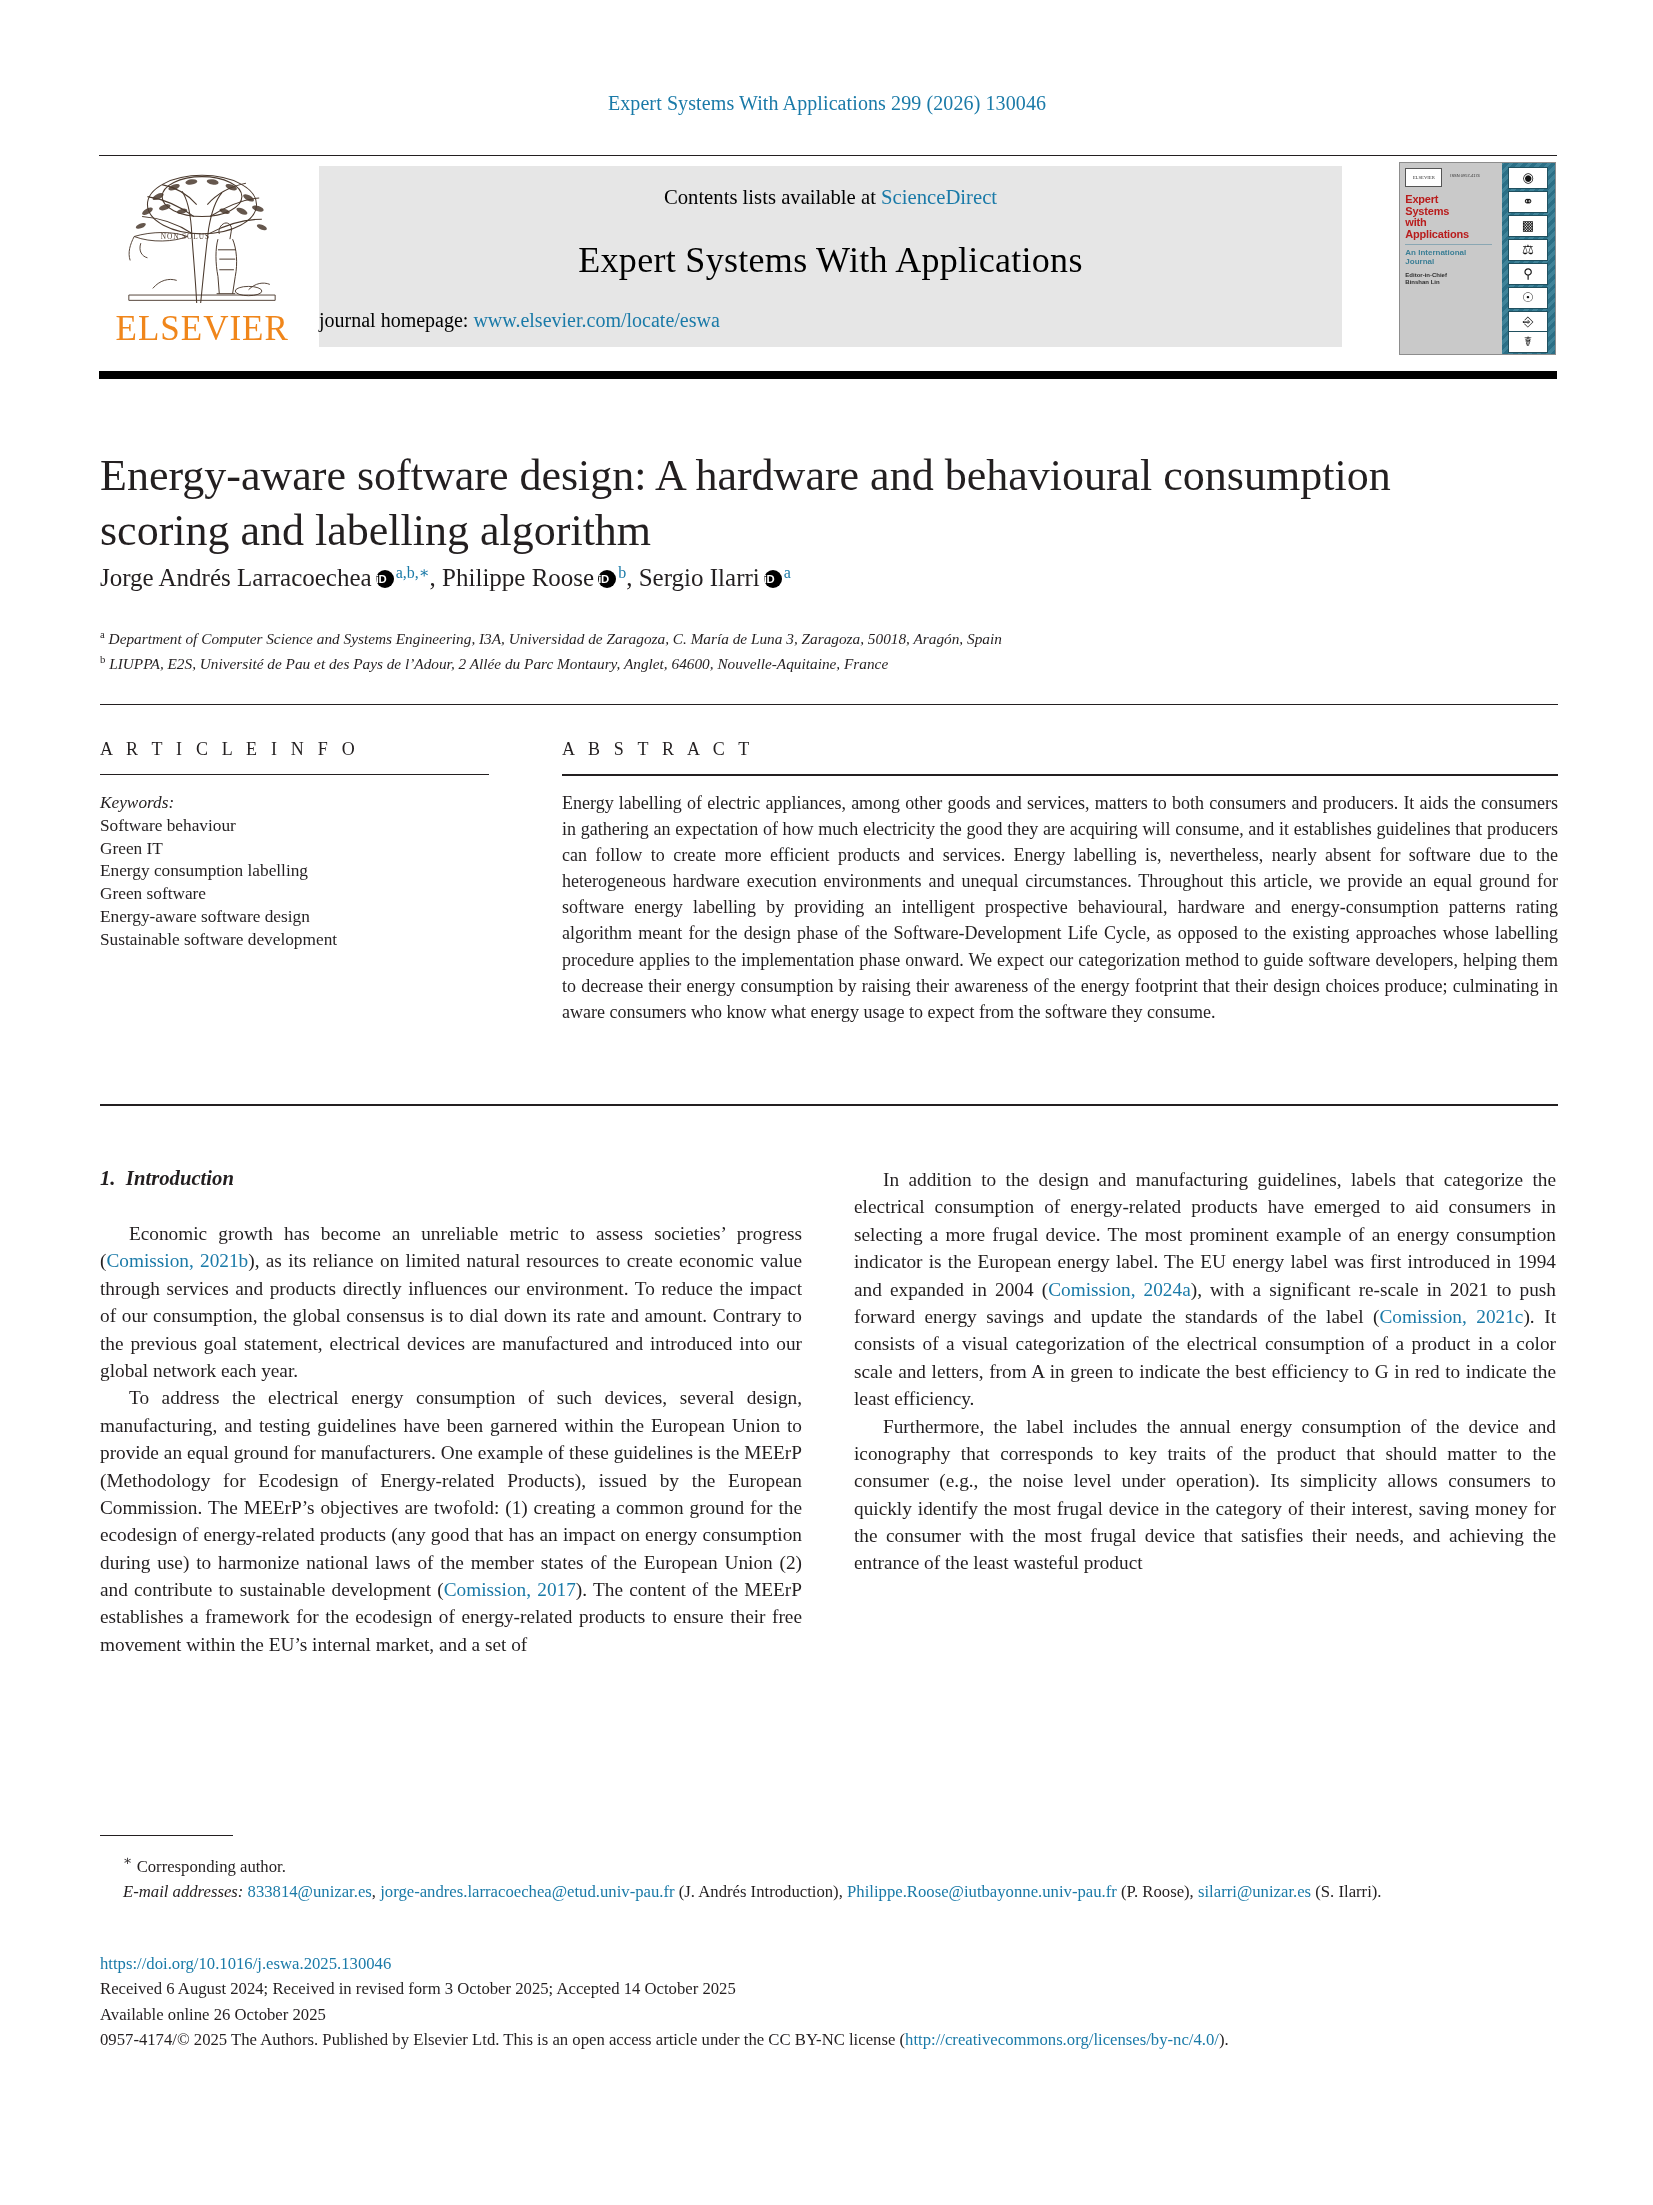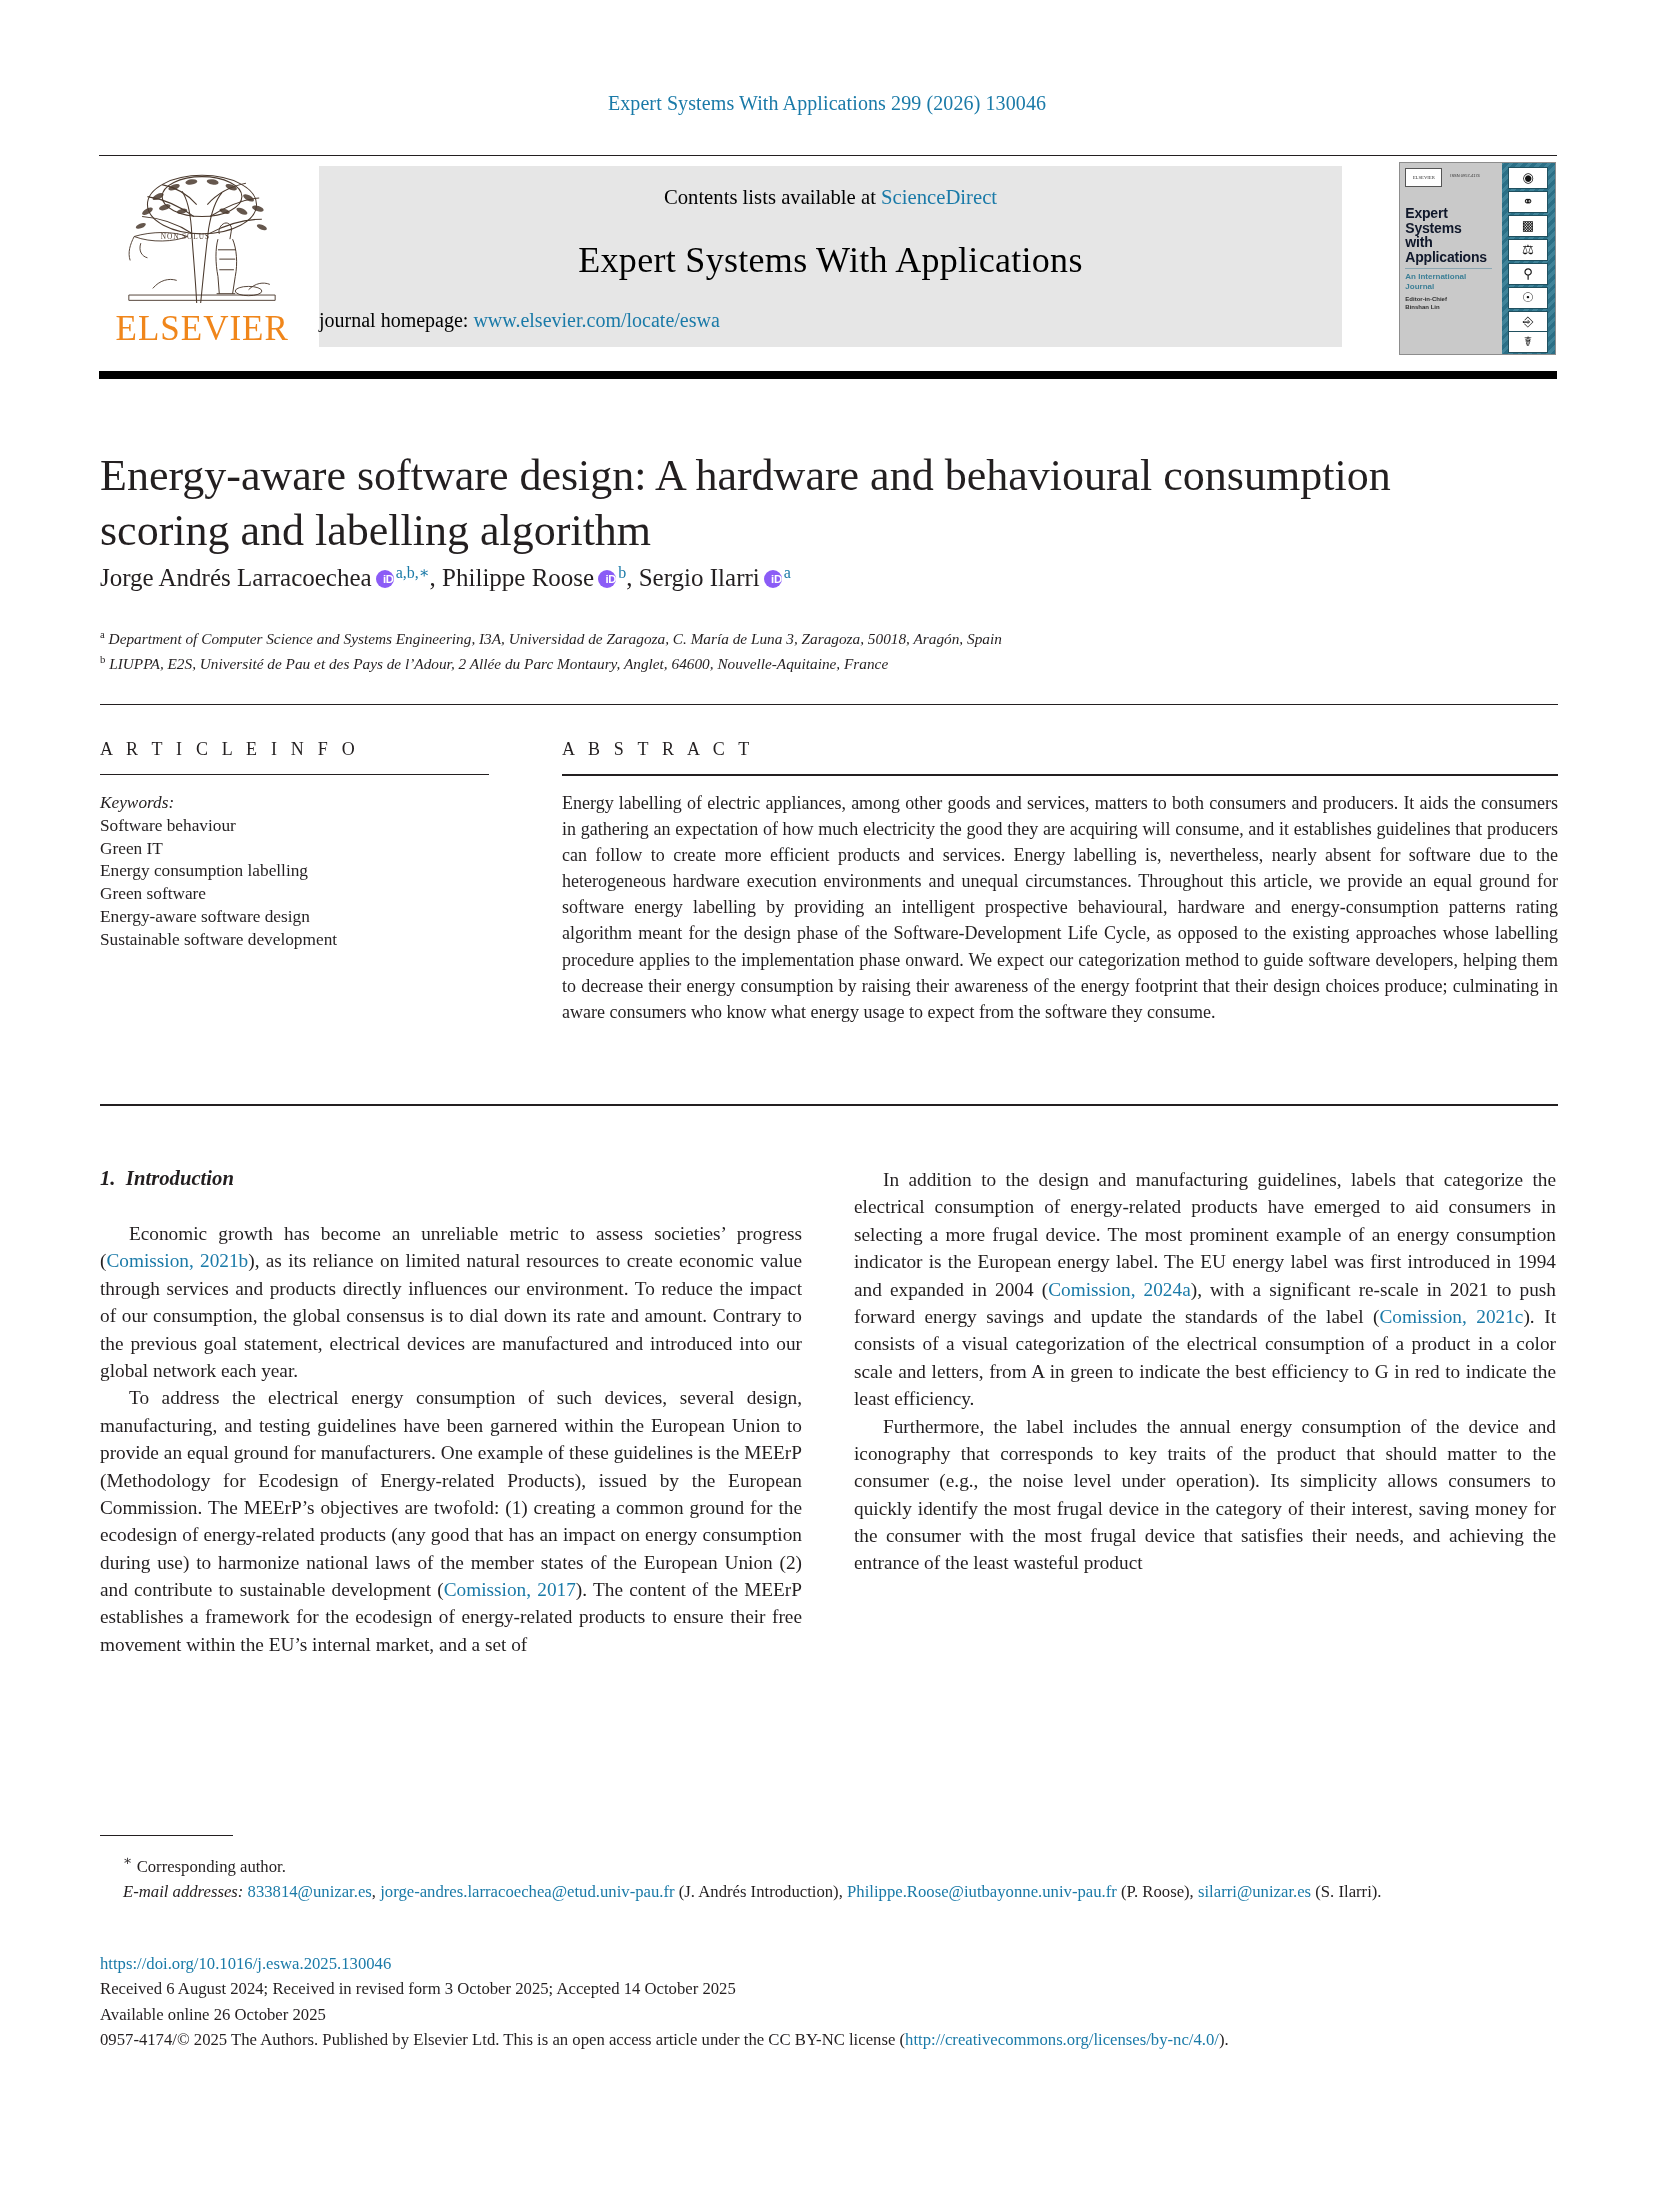--- a/index.html
+++ b/index.html
@@ -135,25 +135,25 @@
     display: inline-block;
     font-size: 4px;
     color: #333;
     margin-left: 5.3px;
     vertical-align: top;
     padding-top: 5.3px;
     font-family: "Liberation Sans", sans-serif;
   }
   .cover-title {
     font-family: "Liberation Sans", sans-serif;
-    font-size: 14px;
+    font-size: 11px;
     font-weight: bold;
-    color: #0f172a;
+    color: #b91c1c;
     line-height: 1.04;
-    margin-top: 19px;
+    margin-top: 7px;
     letter-spacing: -0.2px;
   }
   .cover-hr {
     width: 87px; height: 0.7px;
     background: #8aa7b3;
     margin: 4px 0 3.3px 0;
   }
   .cover-sub {
     font-family: "Liberation Sans", sans-serif;
     font-size: 8px;
@@ -213,27 +213,27 @@
     position: absolute;
     left: 100px; top: 563px;
     width: 1334px;
     font-size: 25px;
     color: #231f20;
   }
   .orcid {
     display: inline-block;
     width: 18px; height: 18px;
     border-radius: 50%;
-    background: #8b5cf6;
+    background: #000000;
     color: #ffffff;
     font-family: "Liberation Sans", sans-serif;
     font-size: 11.3px;
     font-weight: bold;
     line-height: 18px;
-    text-align: right;
+    text-align: left;
     vertical-align: 2.7px;
     margin: 0 2px 0 4px;
     letter-spacing: -0.3px;
   }
   .supa {
     font-size: 16px;
     color: #1a7aa8;
     vertical-align: 8px;
   }
   .affil {

